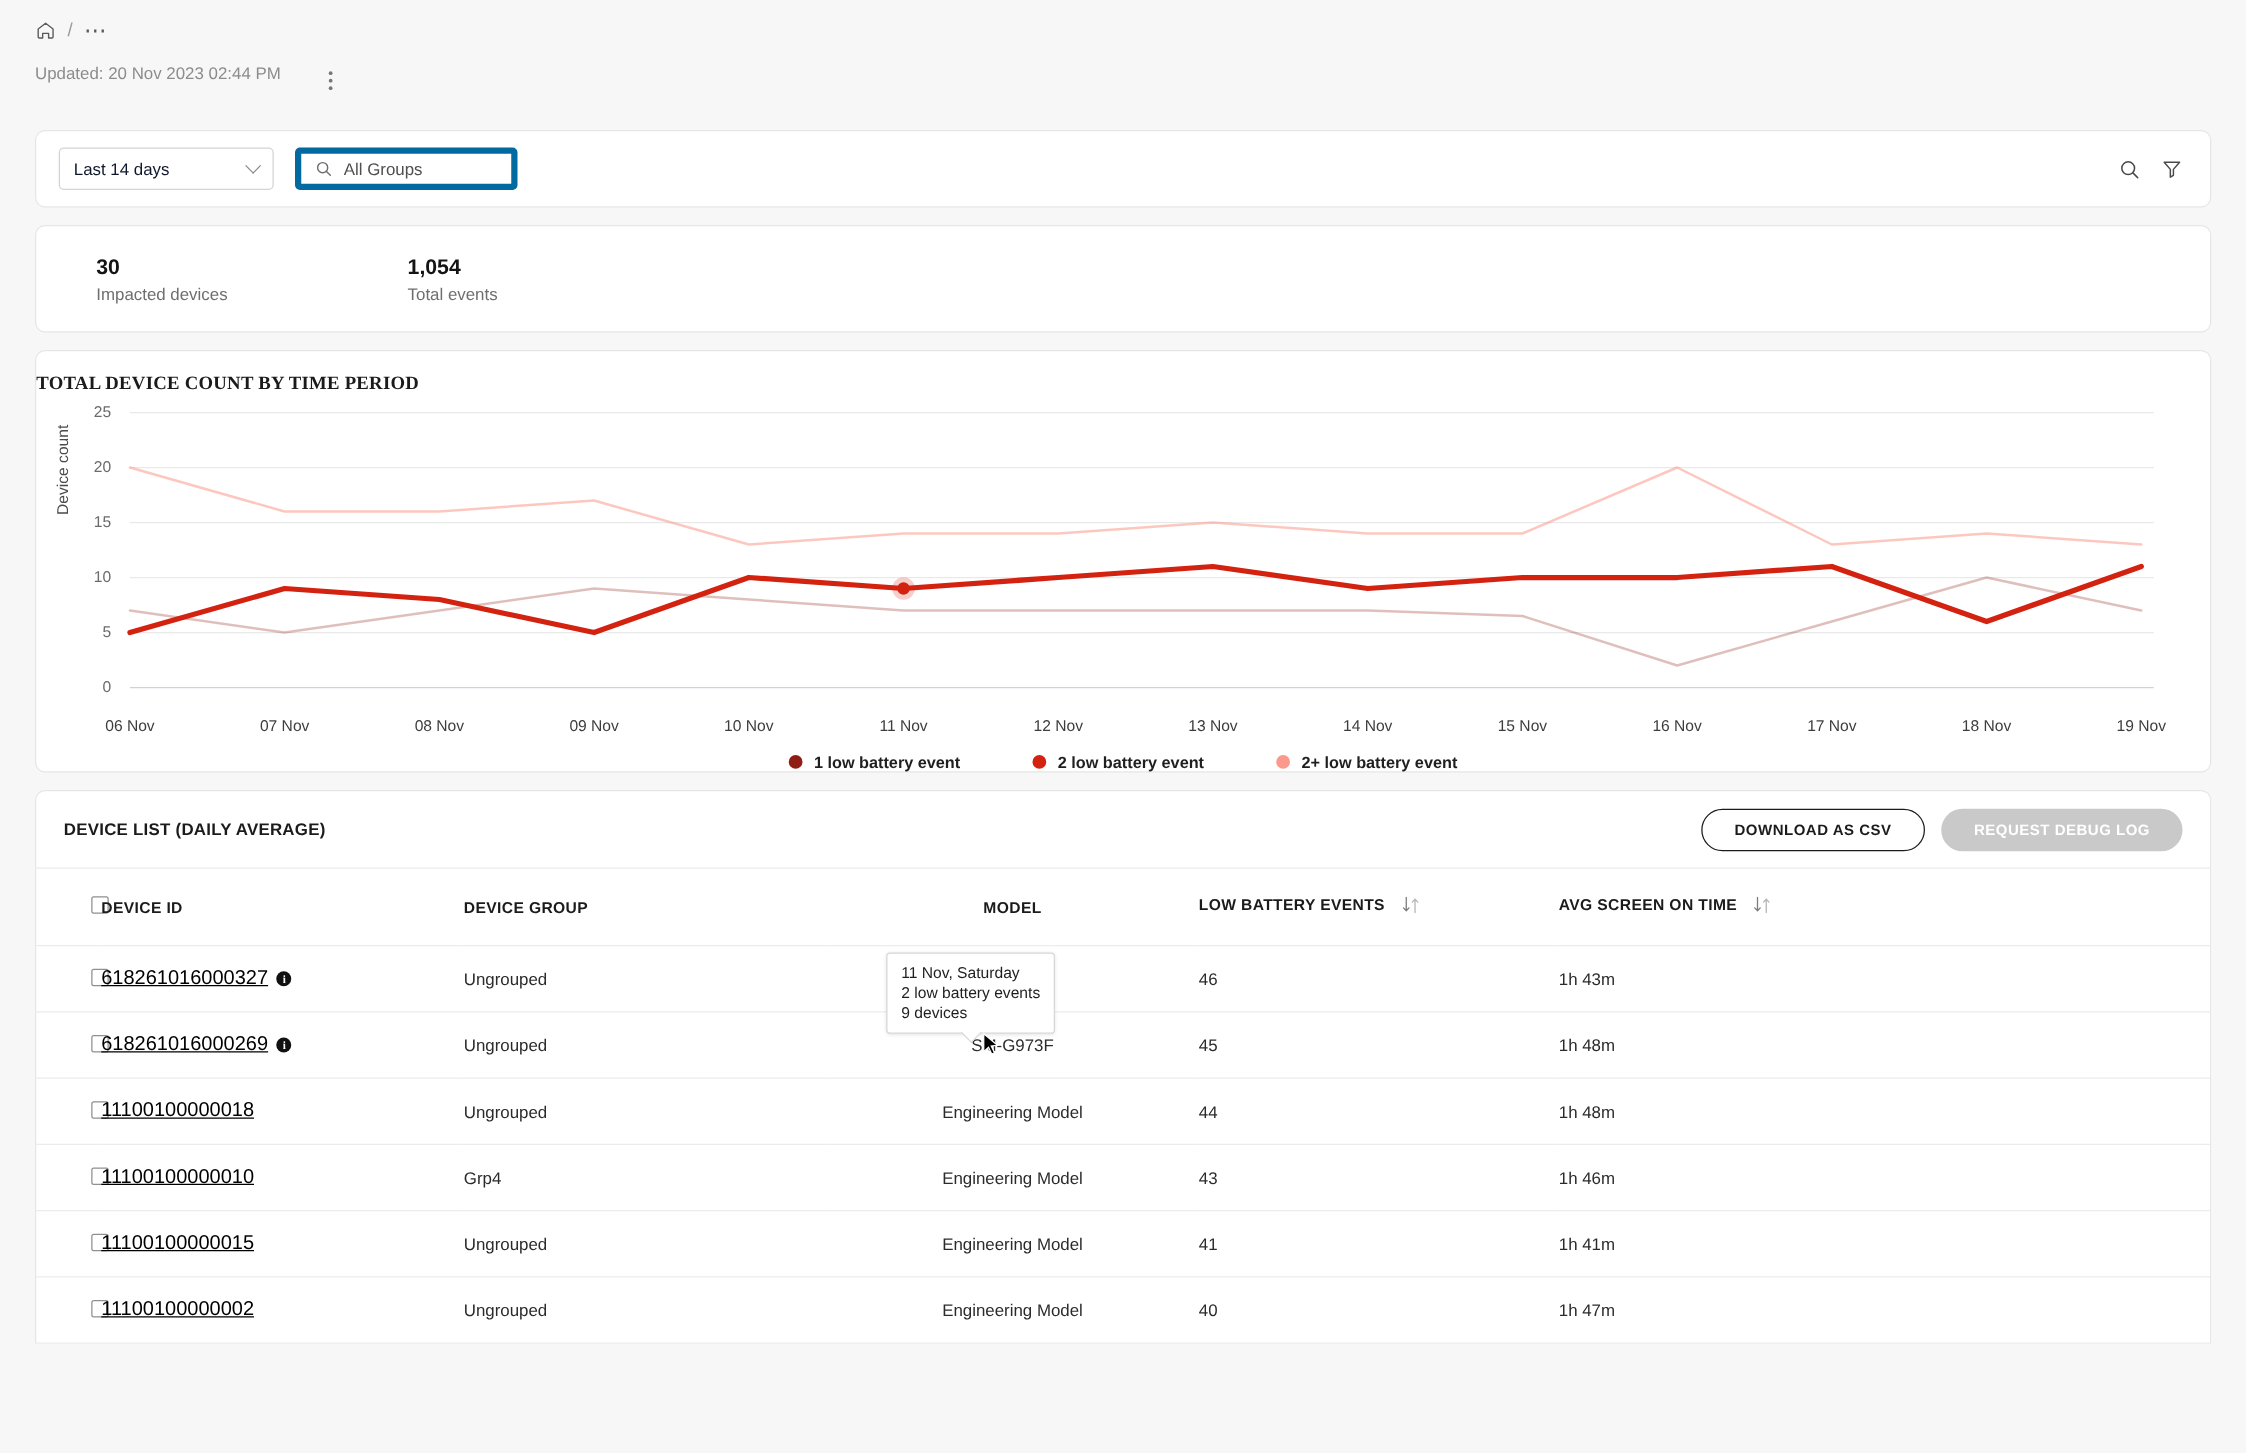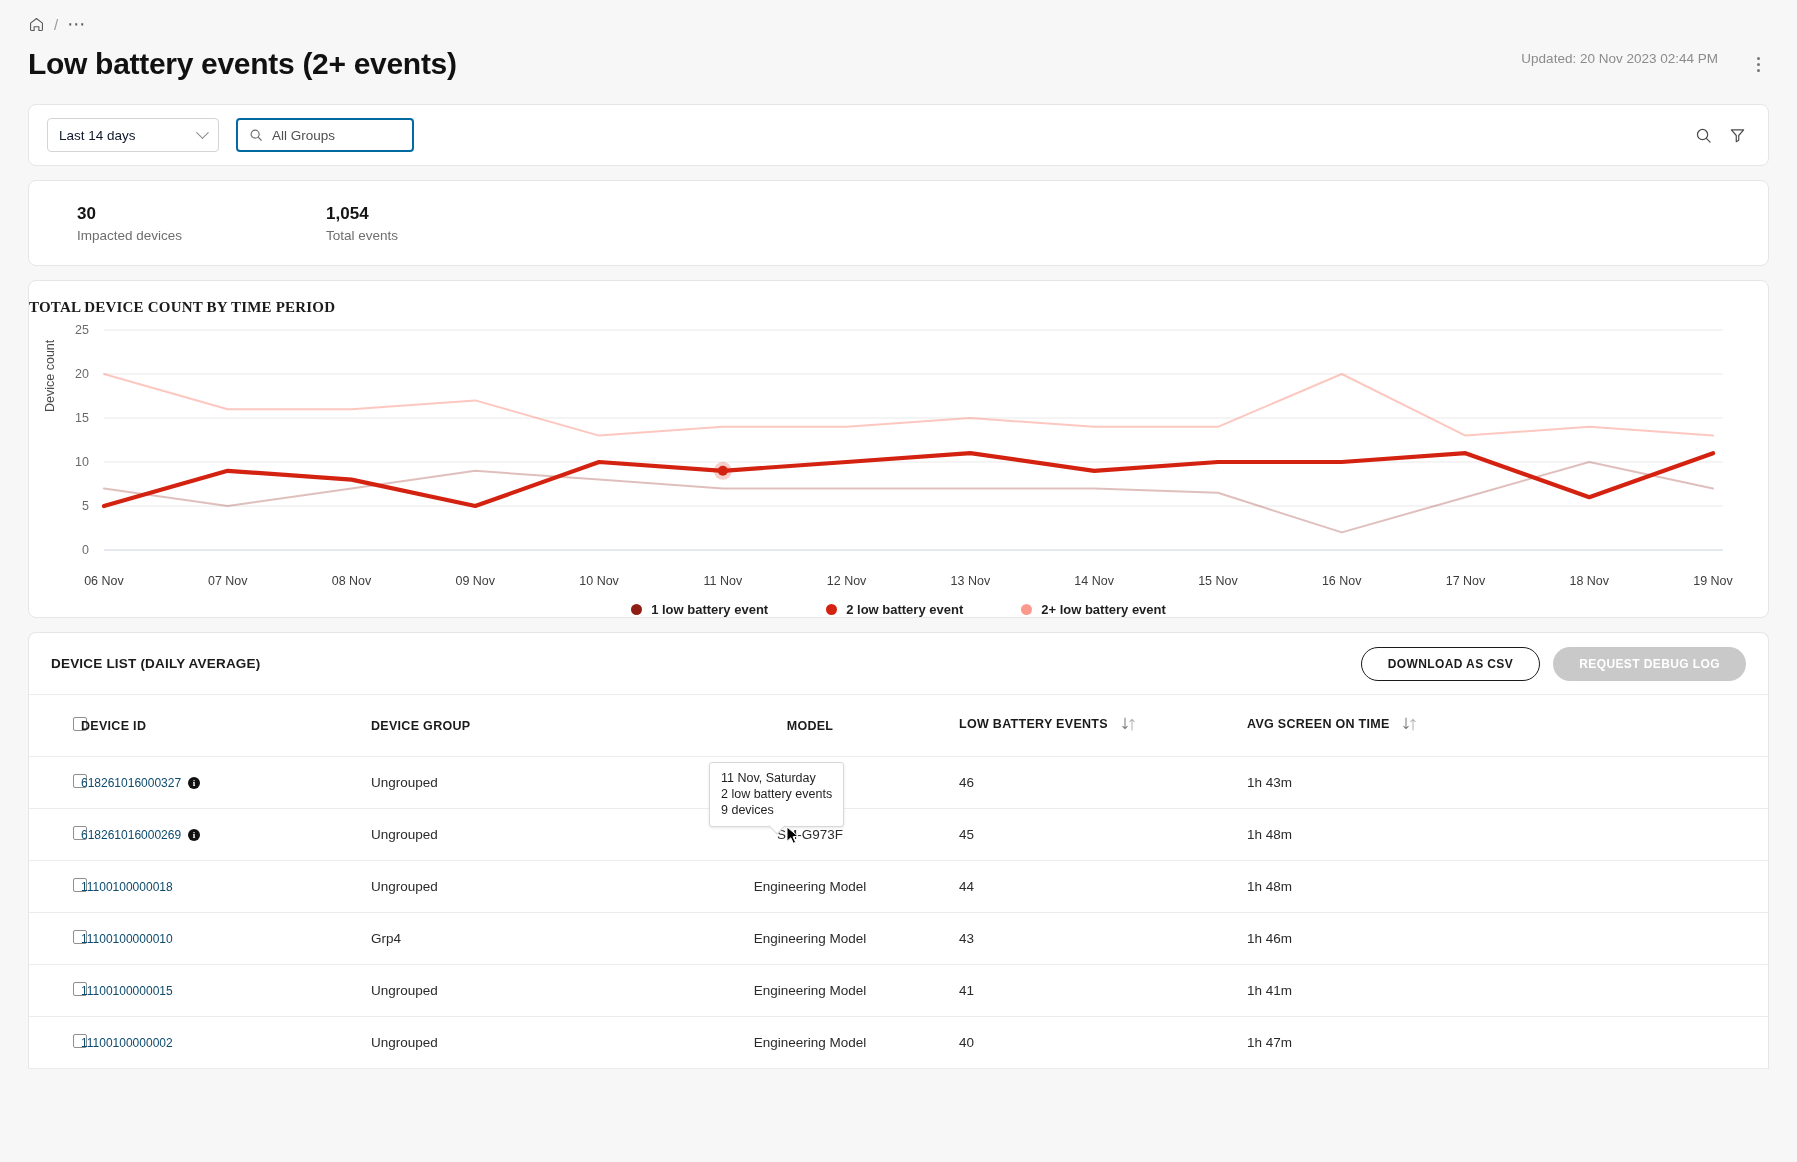--- a/index.html
+++ b/index.html
@@ -75,21 +75,21 @@
     cursor: pointer;
   }
   .chev {
     width: 9px; height: 9px;
     border-right: 1.4px solid #8a8a8a;
     border-bottom: 1.4px solid #8a8a8a;
     transform: rotate(45deg) translate(-2px,-2px);
   }
   .search-box {
     width: 178px; height: 34px;
-    border: 2px solid #0369a1;
+    border: 5px solid #0369a1;
     border-radius: 4px;
     display: flex; align-items: center;
     gap: 9px;
     padding: 0 11px;
     margin-left: 17px;
     background: #fff;
     cursor: text;
   }
   .search-box span.ph { font-size: 13.5px; color: #4f4f4f; }
   .filter-spacer { flex: 1; }
@@ -205,22 +205,23 @@
 
   .cbox {
     width: 14px; height: 14px;
     border: 1.3px solid #8f8f8f;
     border-radius: 2px;
     background: #fff;
     display: inline-block;
     cursor: pointer;
   }
   .dev-link {
-    color: #0c4a6e;
-    font-size: 12px;
+    color: #000000;
+    text-decoration: underline;
+    font-size: 16px;
     cursor: pointer;
   }
   .info-dot {
     display: inline-flex; align-items:center; justify-content:center;
     width: 12px; height: 12px; border-radius: 50%;
     background: #111; color: #fff;
     font-size: 9px; font-weight: 700;
     margin-left: 7px; vertical-align: 1px;
     font-family: "Liberation Serif", serif;
     cursor: pointer;
@@ -234,21 +235,20 @@
   <span style="display:flex;">
     <svg width="17" height="17" viewBox="0 0 20 20" fill="none">
       <path d="M3 8.4 10 3l7 5.4V16a1 1 0 0 1-1 1h-3.2v-4.4H7.2V17H4a1 1 0 0 1-1-1V8.4Z" stroke="#5a5a5a" stroke-width="1.3" stroke-linejoin="round"></path>
     </svg>
   </span>
   <span class="sep">/</span>
   <span class="bc-dots">⋯</span>
 </div>
 
 <div class="title-row">
-  <div class="page-title">Low battery events (2+ events)</div>
   <div class="title-right">
     <span class="updated-text">Updated: 20 Nov 2023 02:44 PM</span>
     <span class="kebab">
         <i></i>
         <i></i>
         <i></i>
       </span>
   </div>
 </div>
 

